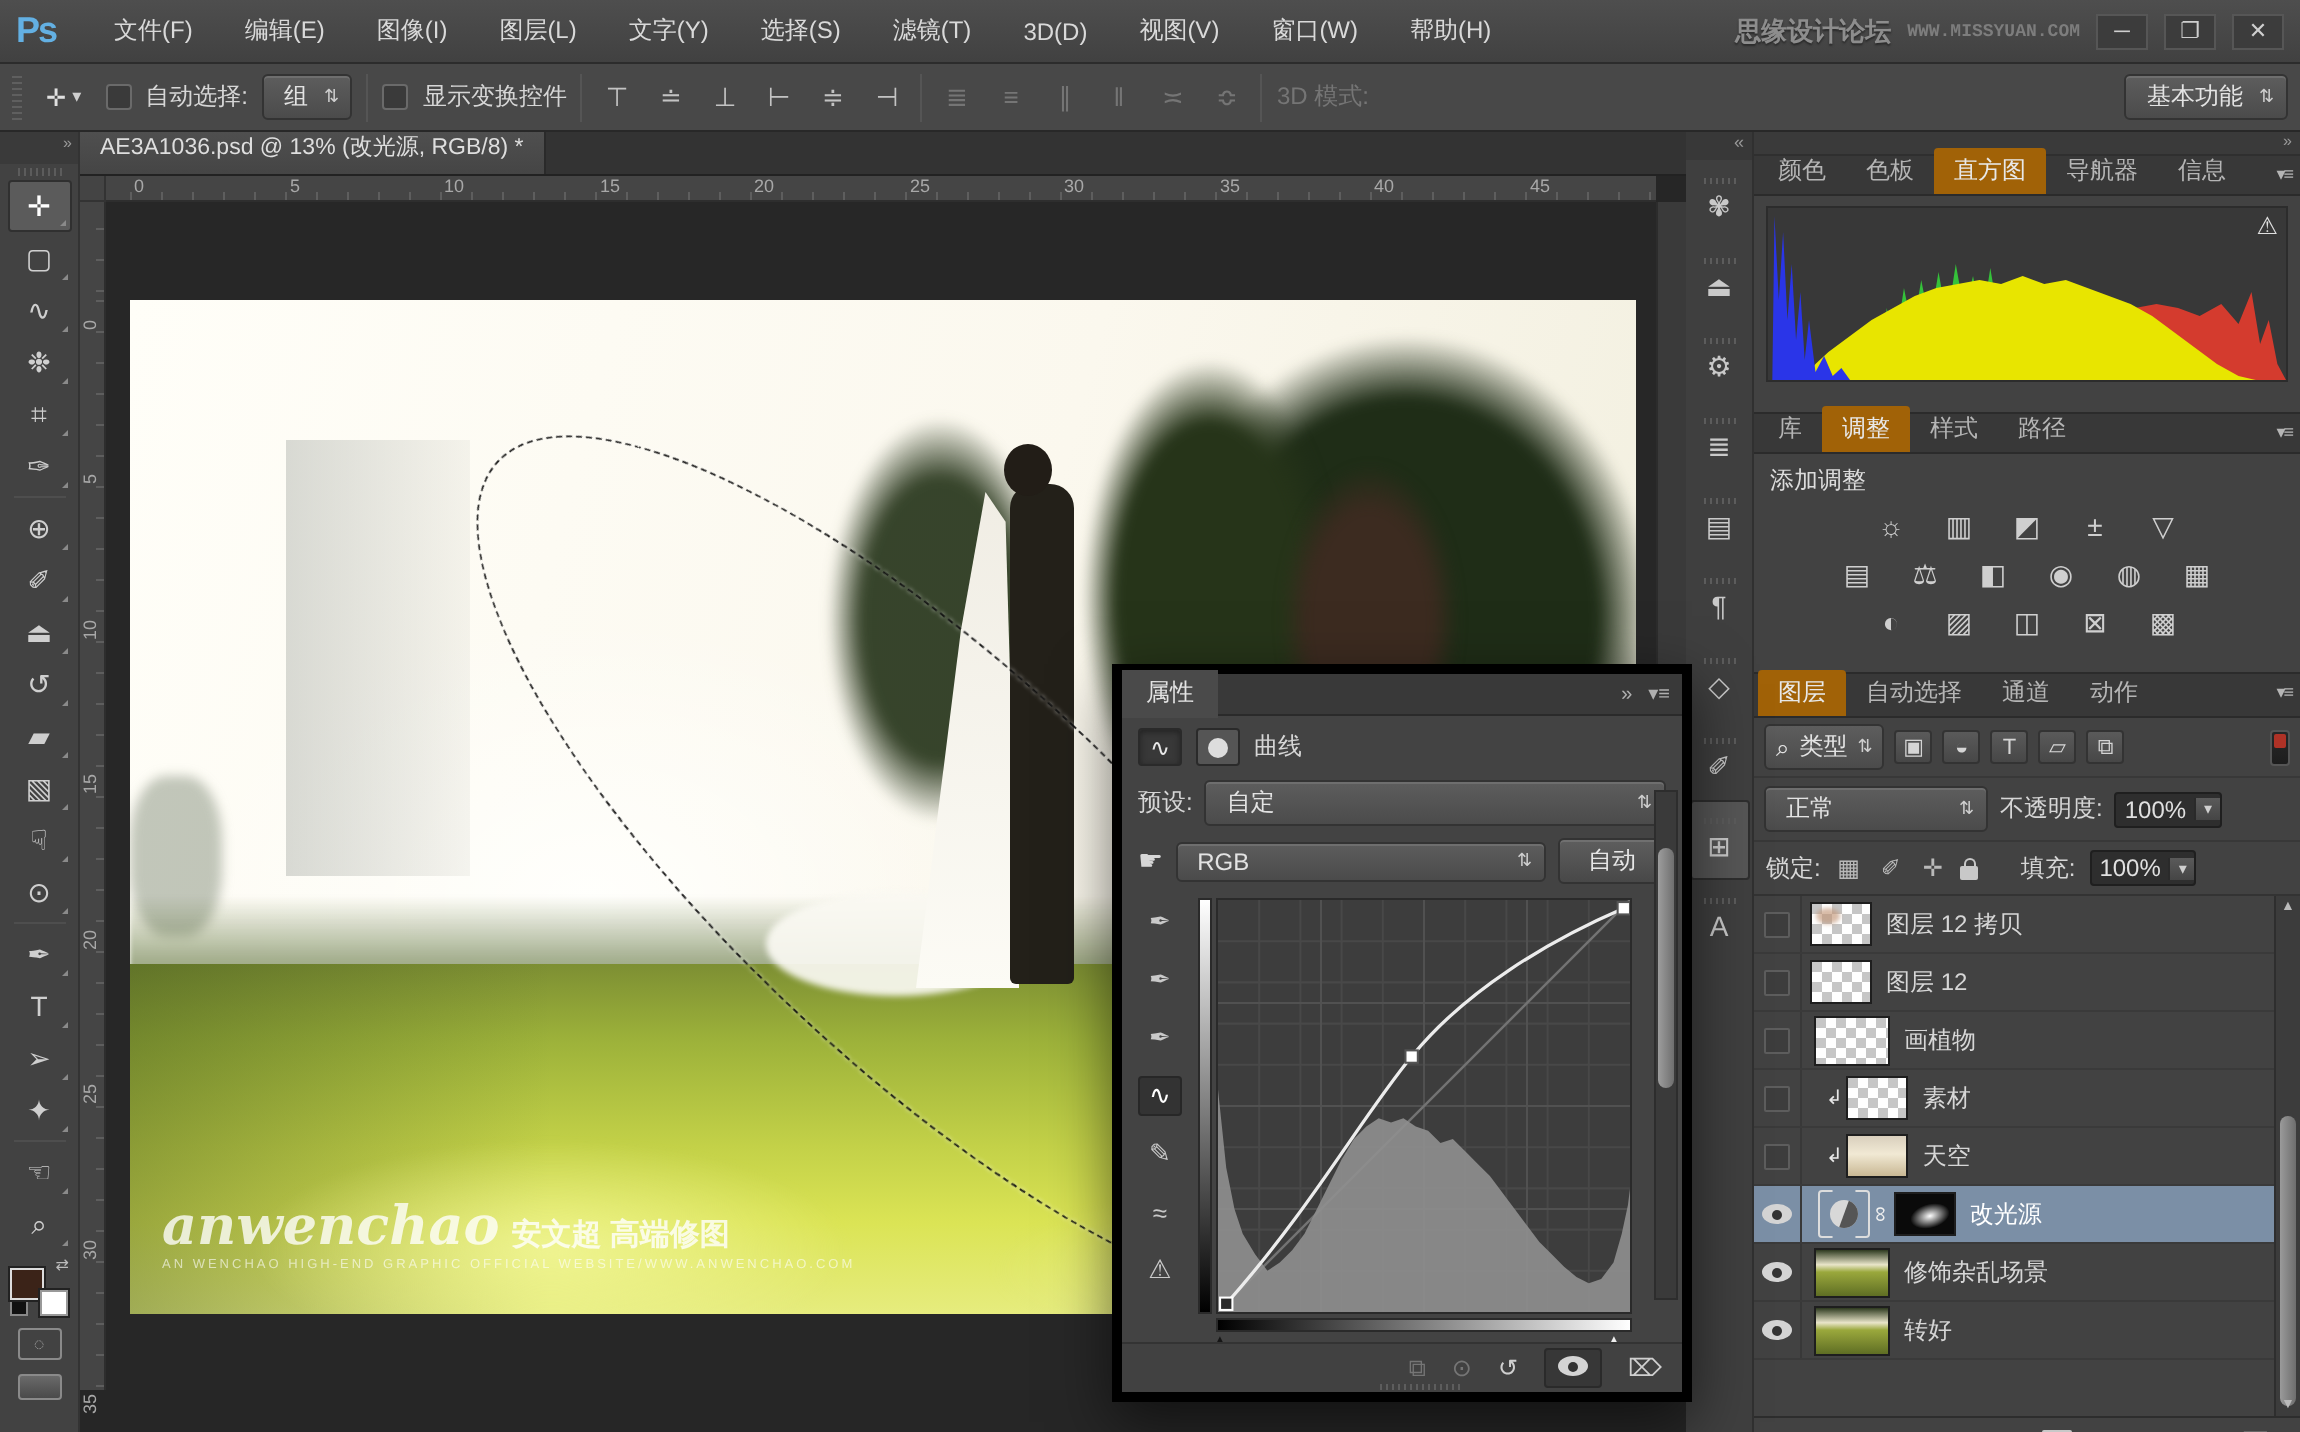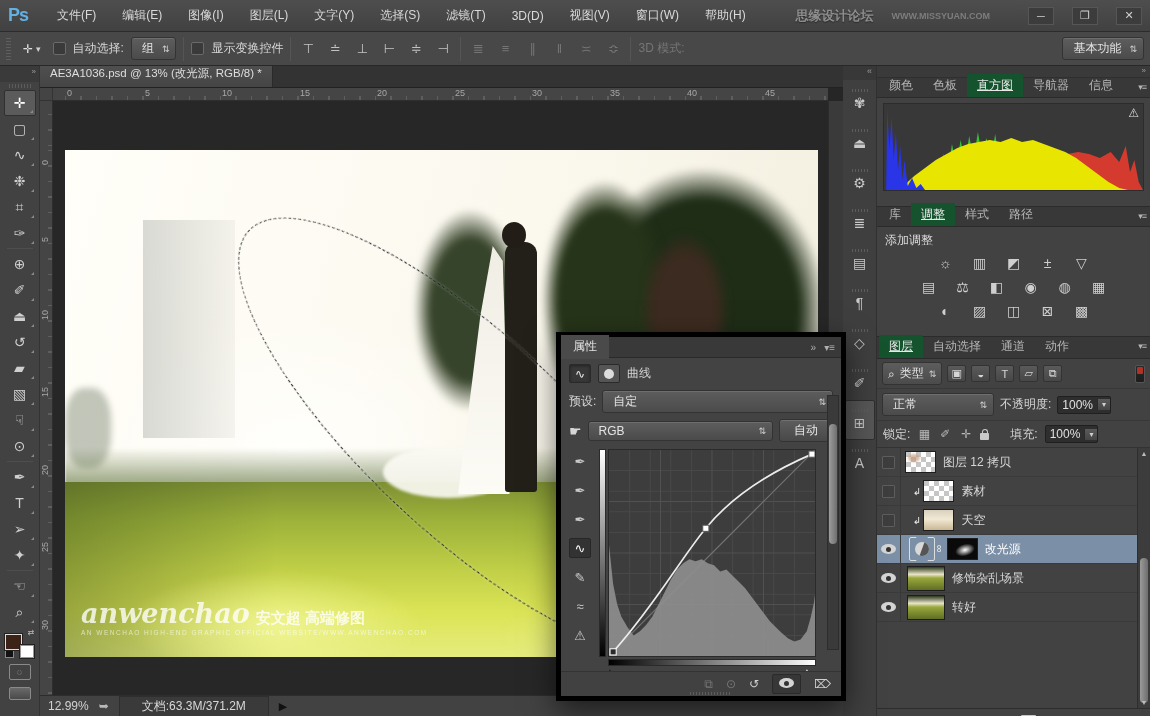--- a/index.html
+++ b/index.html
@@ -2,23 +2,23 @@
 <html><head>
 <meta charset="utf-8">
 <style>
   *{box-sizing:border-box;margin:0;padding:0;}
   body{background:#222;font-family:"Liberation Sans","DejaVu Sans",sans-serif;}
   #app{position:relative;width:1150px;height:716px;background:#454545;overflow:hidden;color:#d6d6d6;font-size:12px;user-select:none;}
   
   .titlebar{position:absolute;top:0;left:0;right:0;height:32px;background:linear-gradient(#4e4e4e,#414141);border-bottom:1px solid #2c2c2c;display:flex;align-items:center;padding:0 8px;gap:4px;}
   .pslogo{color:#63b0e3;font-weight:bold;font-size:18px;margin-right:14px;letter-spacing:-1px;}
   .menu-item{padding:4px 11px;color:#d9d9d9;}
-  .tb-right{margin-left:auto;display:flex;align-items:center;gap:18px;justify-content:space-between;}
+  .tb-right{margin-left:auto;display:flex;align-items:center;gap:8px;justify-content:space-between;}
   .site-wm{color:#8d8d8d;font-size:13px;font-weight:bold;text-shadow:0 1px 1px #2a2a2a;}
-  .site-url{color:#7d7d7d;font-size:9px;font-weight:bold;margin-right:20px;}
+  .site-url{color:#7d7d7d;font-size:9px;font-weight:bold;margin-right:0;font-family:Liberation Mono, monospace;}
   .winbtn{width:26px;height:18px;display:flex;align-items:center;justify-content:center;color:#cfcfcf;font-size:11px;background:#3c3c3c;border:1px solid #565656;}
   
   .optionsbar{position:absolute;top:32px;left:0;right:0;height:34px;background:#484848;border-bottom:1px solid #282828;display:flex;align-items:center;padding:0 6px;gap:7px;}
   .grip-v{width:5px;height:22px;background:repeating-linear-gradient(180deg,#5f5f5f 0 1px,transparent 1px 3px);}
   .opt-tool{display:flex;align-items:center;gap:3px;padding:2px 5px;color:#e0e0e0;}
   .checkbox{width:13px;height:13px;background:#3a3a3a;border:1px solid #6a6a6a;border-radius:2px;}
   .dd{display:flex;align-items:center;gap:8px;background:linear-gradient(#5d5d5d,#4b4b4b);border:1px solid #333;border-radius:3px;padding:2px 6px 2px 10px;color:#e3e3e3;box-shadow:inset 0 1px 0 #6e6e6e;}
   .ddarr{font-size:9px;color:#cfcfcf;}
   .vdiv{width:1px;height:24px;background:#383838;border-right:1px solid #555;}
   .align-ic{width:20px;text-align:center;color:#c3c3c3;font-size:13px;}
@@ -84,21 +84,21 @@
   .panelstrip{position:absolute;left:843px;top:66px;width:34px;bottom:0;background:#3f3f3f;border-right:1px solid #303030;display:flex;flex-direction:column;align-items:center;}
   .ps-head{width:100%;height:14px;color:#9a9a9a;font-size:9px;text-align:right;padding-right:4px;background:#383838;}
   .strip-btn{width:30px;height:40px;display:flex;flex-direction:column;align-items:center;justify-content:center;gap:3px;color:#c9c9c9;font-size:14px;}
   .strip-btn .sdots{width:16px;height:3px;background:repeating-linear-gradient(90deg,#5c5c5c 0 1px,transparent 1px 3px);}
   .strip-btn.active{background:#565656;border:1px solid #2e2e2e;border-radius:2px;}
   
   .rightcol{position:absolute;left:877px;top:66px;width:273px;bottom:0;background:#424242;}
   .rc-head{height:12px;background:#3a3a3a;color:#9a9a9a;font-size:8px;text-align:right;padding:0 4px;border-bottom:1px solid #2f2f2f;}
   .ptabs{display:flex;align-items:flex-end;height:20px;background:#383838;border-bottom:1px solid #2b2b2b;padding-left:2px;position:relative;}
   .ptab{padding:3px 10px 3px;color:#b5b5b5;font-size:12px;}
-  .ptab.active{background:#14532d;color:#e8e8e8;border-radius:2px 2px 0 0;text-decoration:underline;}
+  .ptab.active{background:#a16207;color:#e8e8e8;border-radius:2px 2px 0 0;}
   .pmenu{position:absolute;right:4px;top:4px;color:#b5b5b5;font-size:9px;letter-spacing:-1px;}
   .histbox{margin:5px 6px;height:88px;background:#383838;border:1px solid #2c2c2c;position:relative;}
   .histwarn{position:absolute;right:4px;top:2px;color:#e0e0e0;font-size:12px;}
   .adj-label{padding:5px 8px 2px;color:#dcdcdc;}
   .adj-row{display:flex;justify-content:center;gap:10px;padding:3px 0;}
   .adj-ic{width:24px;height:18px;display:flex;align-items:center;justify-content:center;color:#cfcfcf;font-size:14px;}
   
   .lr-filter{display:flex;align-items:center;gap:5px;padding:3px 5px;border-bottom:1px solid #383838;}
   .sel-chip{display:flex;align-items:center;gap:5px;background:linear-gradient(#5d5d5d,#4b4b4b);border:1px solid #333;border-radius:3px;padding:2px 5px;color:#e3e3e3;}
   .f-ic{width:19px;height:17px;display:flex;align-items:center;justify-content:center;background:linear-gradient(#5a5a5a,#474747);border:1px solid #333;border-radius:2px;color:#d5d5d5;font-size:11px;}
@@ -366,26 +366,20 @@
           <span class="wm-script">anwenchao</span><span class="wm-cn">安文超 高端修图</span>
           <span class="wm-sub">AN WENCHAO HIGH-END GRAPHIC OFFICIAL WEBSITE/WWW.ANWENCHAO.COM</span>
         </div>
       </div>
     </div>
 
     <div class="vscroll">
       <div class="vthumb"></div>
     </div>
 
-    <div class="statusbar">
-      <span>12.99%</span>
-      <span style="color:#b9b9b9;">➥</span>
-      <span class="statfield">文档:63.3M/371.2M</span>
-      <span class="blacktri">▶</span>
-    </div>
   </div>
 
   <div class="panelstrip">
     <div class="ps-head">«</div>
     <div class="strip-btn">
         <span class="sdots"></span>
         <span>✾</span>
       </div>
     <div class="strip-btn">
         <span class="sdots"></span>
@@ -526,20 +520,34 @@
         </span>
       </div>
 
       <div class="layerlist">
         <div class="lrow">
           <span class="eyewell">
               <span class="nobox"></span>
             </span>
           <span class="thumb small ind th-smudge"></span>
           <span>图层 12 拷贝</span>
+        </div>
+        <div class="lrow">
+          <span class="eyewell">
+              <span class="nobox"></span>
+            </span>
+          <span class="thumb small ind"></span>
+          <span>图层 12</span>
+        </div>
+        <div class="lrow">
+          <span class="eyewell">
+              <span class="nobox"></span>
+            </span>
+          <span class="thumb"></span>
+          <span>画植物</span>
         </div>
         <div class="lrow">
           <span class="eyewell">
               <span class="nobox"></span>
             </span>
           <span class="cliparrow">↲</span>
           <span class="thumb small"></span>
           <span>素材</span>
         </div>
         <div class="lrow">

